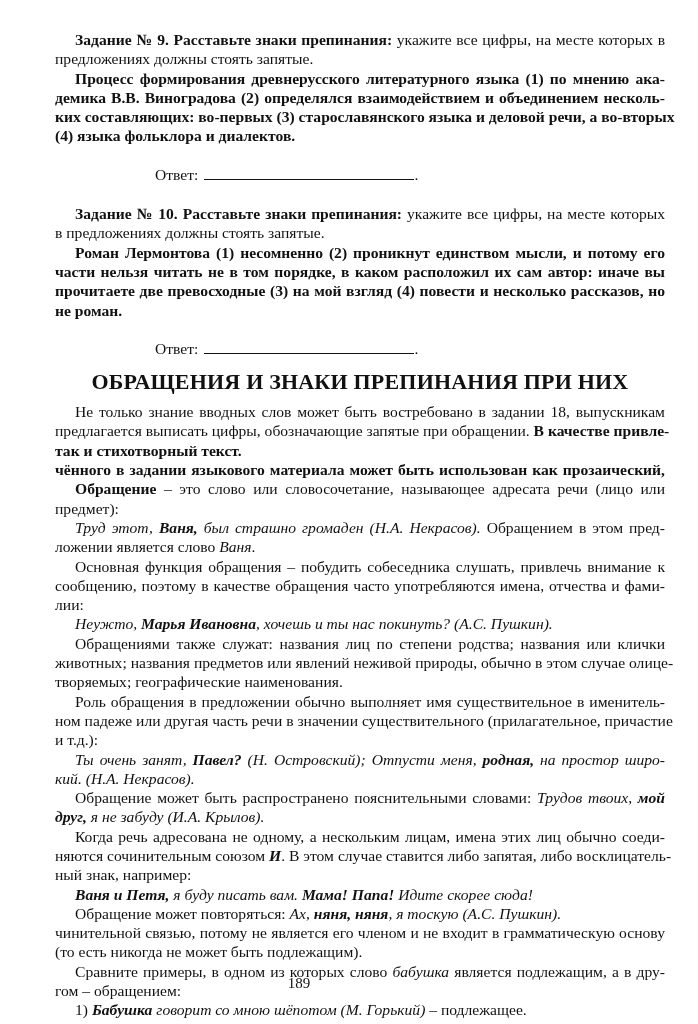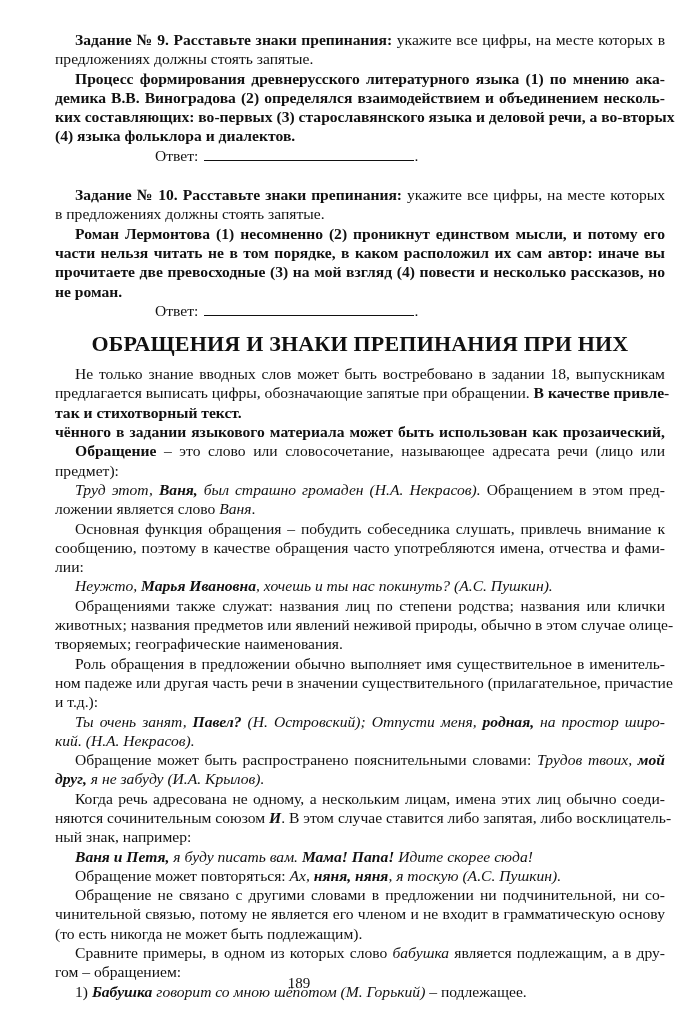--- a/index.html
+++ b/index.html
@@ -5,21 +5,21 @@
   html, body { margin: 0; padding: 0; background: #ffffff; }
   body { width: 698px; height: 1024px; position: relative; overflow: hidden;
          font-family: "Liberation Serif", "DejaVu Serif", serif; color: #111; }
   .page { position: absolute; left: 55px; top: 30px; width: 610px; font-size: 15.6px; line-height: 19.3px; }
   .line { display: block; white-space: nowrap; text-align: justify; text-align-last: justify; height: 19.3px; }
   .line.last { text-align-last: left; }
   .indent { padding-left: 20px; }
   .b { font-weight: bold; }
   .i { font-style: italic; }
   .bi { font-weight: bold; font-style: italic; }
-  .answer { position: relative; height: 19.3px; padding-left: 100px; margin-bottom: 20px; white-space: nowrap; }
+  .answer { position: relative; height: 19.3px; padding-left: 100px; margin-top: 19px; margin-bottom: 20px; white-space: nowrap; }
   .answer .blank { display: inline-block; width: 210px; border-bottom: 1px solid #111; height: 14px; vertical-align: baseline; margin-left: 6px; }
   .heading { text-align: center; font-weight: bold; font-size: 22px; line-height: 24px; margin: 6px 0 8px 0; letter-spacing: 0.2px; }
   .pageno { position: absolute; left: 0; width: 598px; top: 975px; text-align: center; font-size: 15px; }
 </style>
 </head>
 <body>
 
 <div class="page">
 
   <div>
@@ -80,21 +80,20 @@
   <span class="line last"><span class="bi">друг,</span><span class="i"> я не забуду (И.А. Крылов).</span></span>
 
   <span class="line indent">Когда речь адресована не одному, а нескольким лицам, имена этих лиц обычно соеди-</span>
   <span class="line"><span>няются сочинительным союзом </span><span class="bi">И</span><span>. В этом случае ставится либо запятая, либо восклицатель-</span></span>
   <span class="line last">ный знак, например:</span>
 
   <span class="line last indent"><span class="bi">Ваня и Петя,</span><span class="i"> я буду писать вам. </span><span class="bi">Мама! Папа!</span><span class="i"> Идите скорее сюда!</span></span>
 
   <span class="line last indent"><span>Обращение может повторяться: </span><span class="i">Ах, </span><span class="bi">няня, няня</span><span class="i">, я тоскую (А.С. Пушкин).</span></span>
 
-  <span class="line indent">Обращение не связано с другими словами в предложении ни подчинительной, ни со-</span>
   <span class="line">чинительной связью, потому не является его членом и не входит в грамматическую основу</span>
   <span class="line last">(то есть никогда не может быть подлежащим).</span>
 
   <span class="line indent"><span>Сравните примеры, в одном из которых слово </span><span class="i">бабушка</span><span> является подлежащим, а в дру-</span></span>
   <span class="line last">гом – обращением:</span>
 
   <span class="line last indent"><span>1) </span><span class="bi">Бабушка</span><span class="i"> говорит со мною шёпотом (М. Горький)</span><span> – подлежащее.</span></span>
 
 </div>
 

